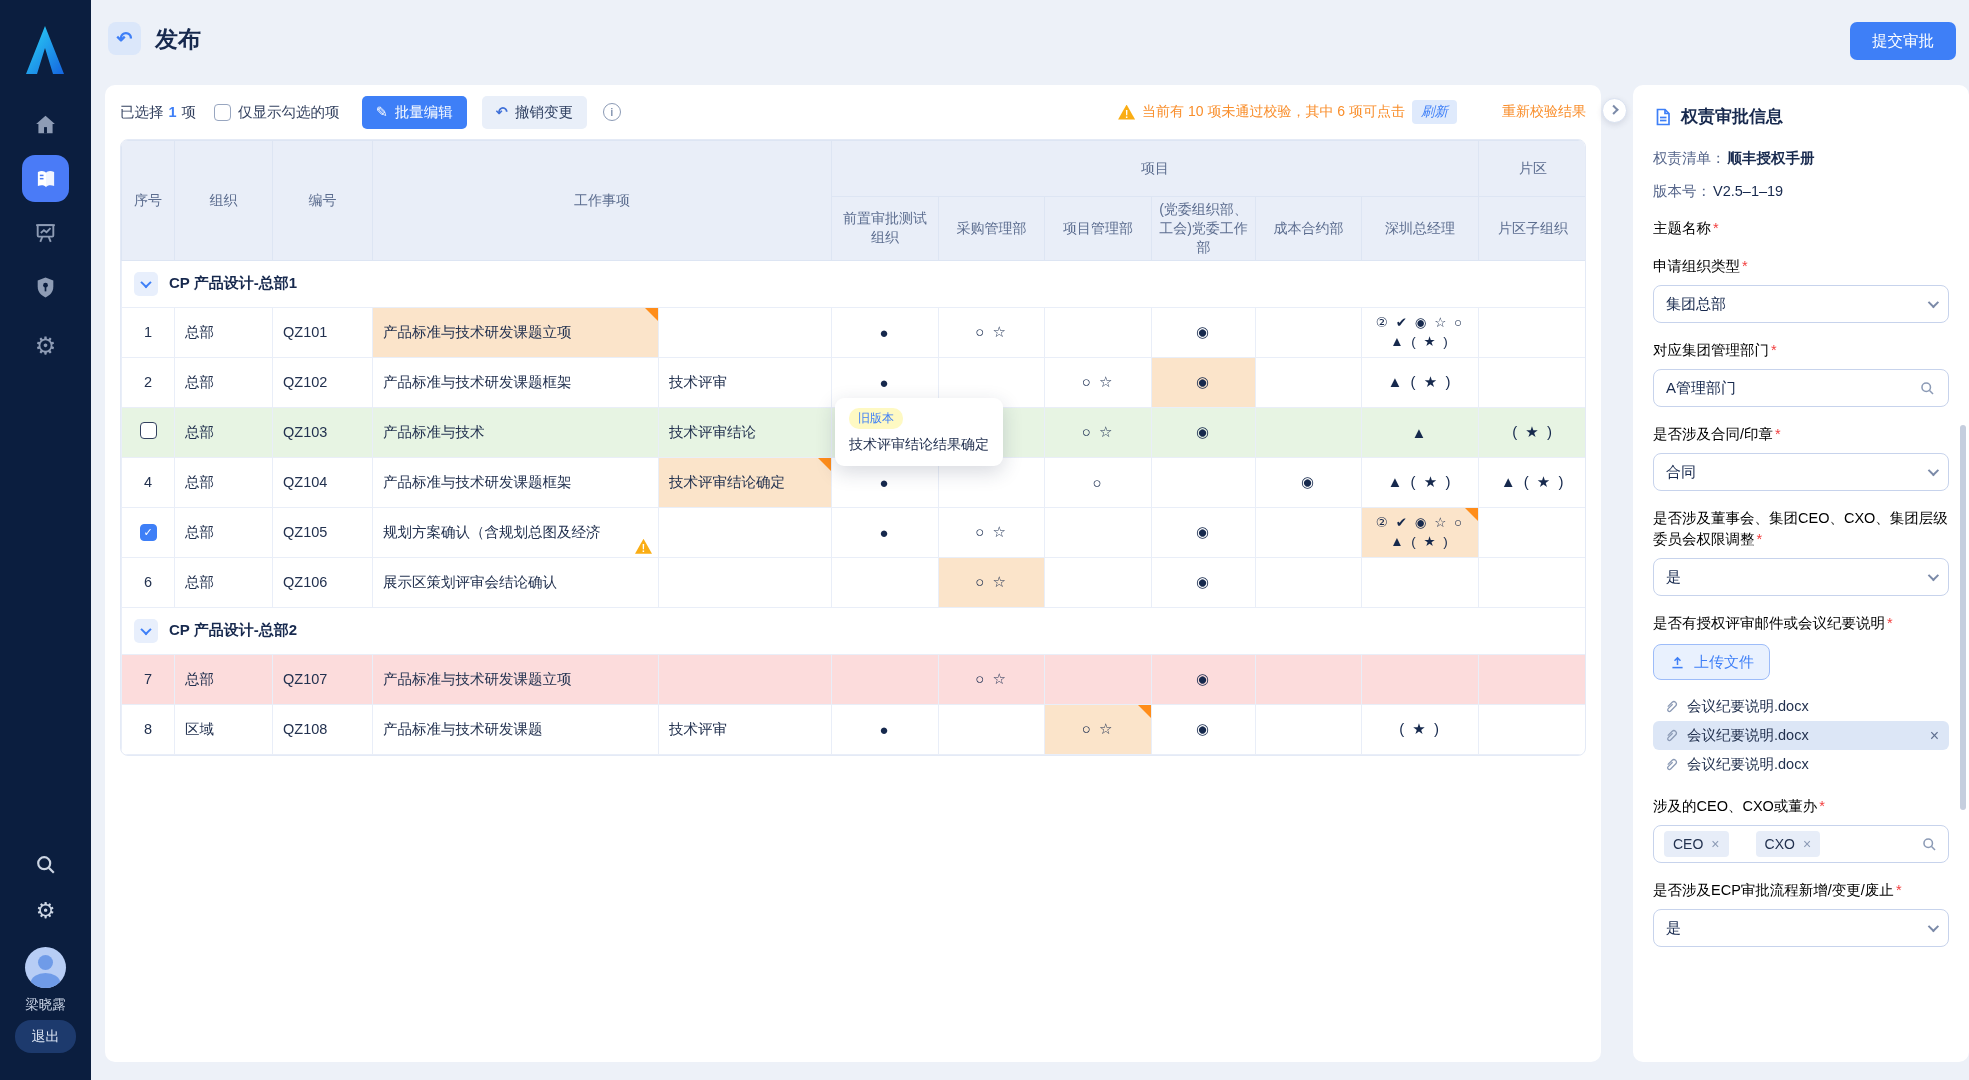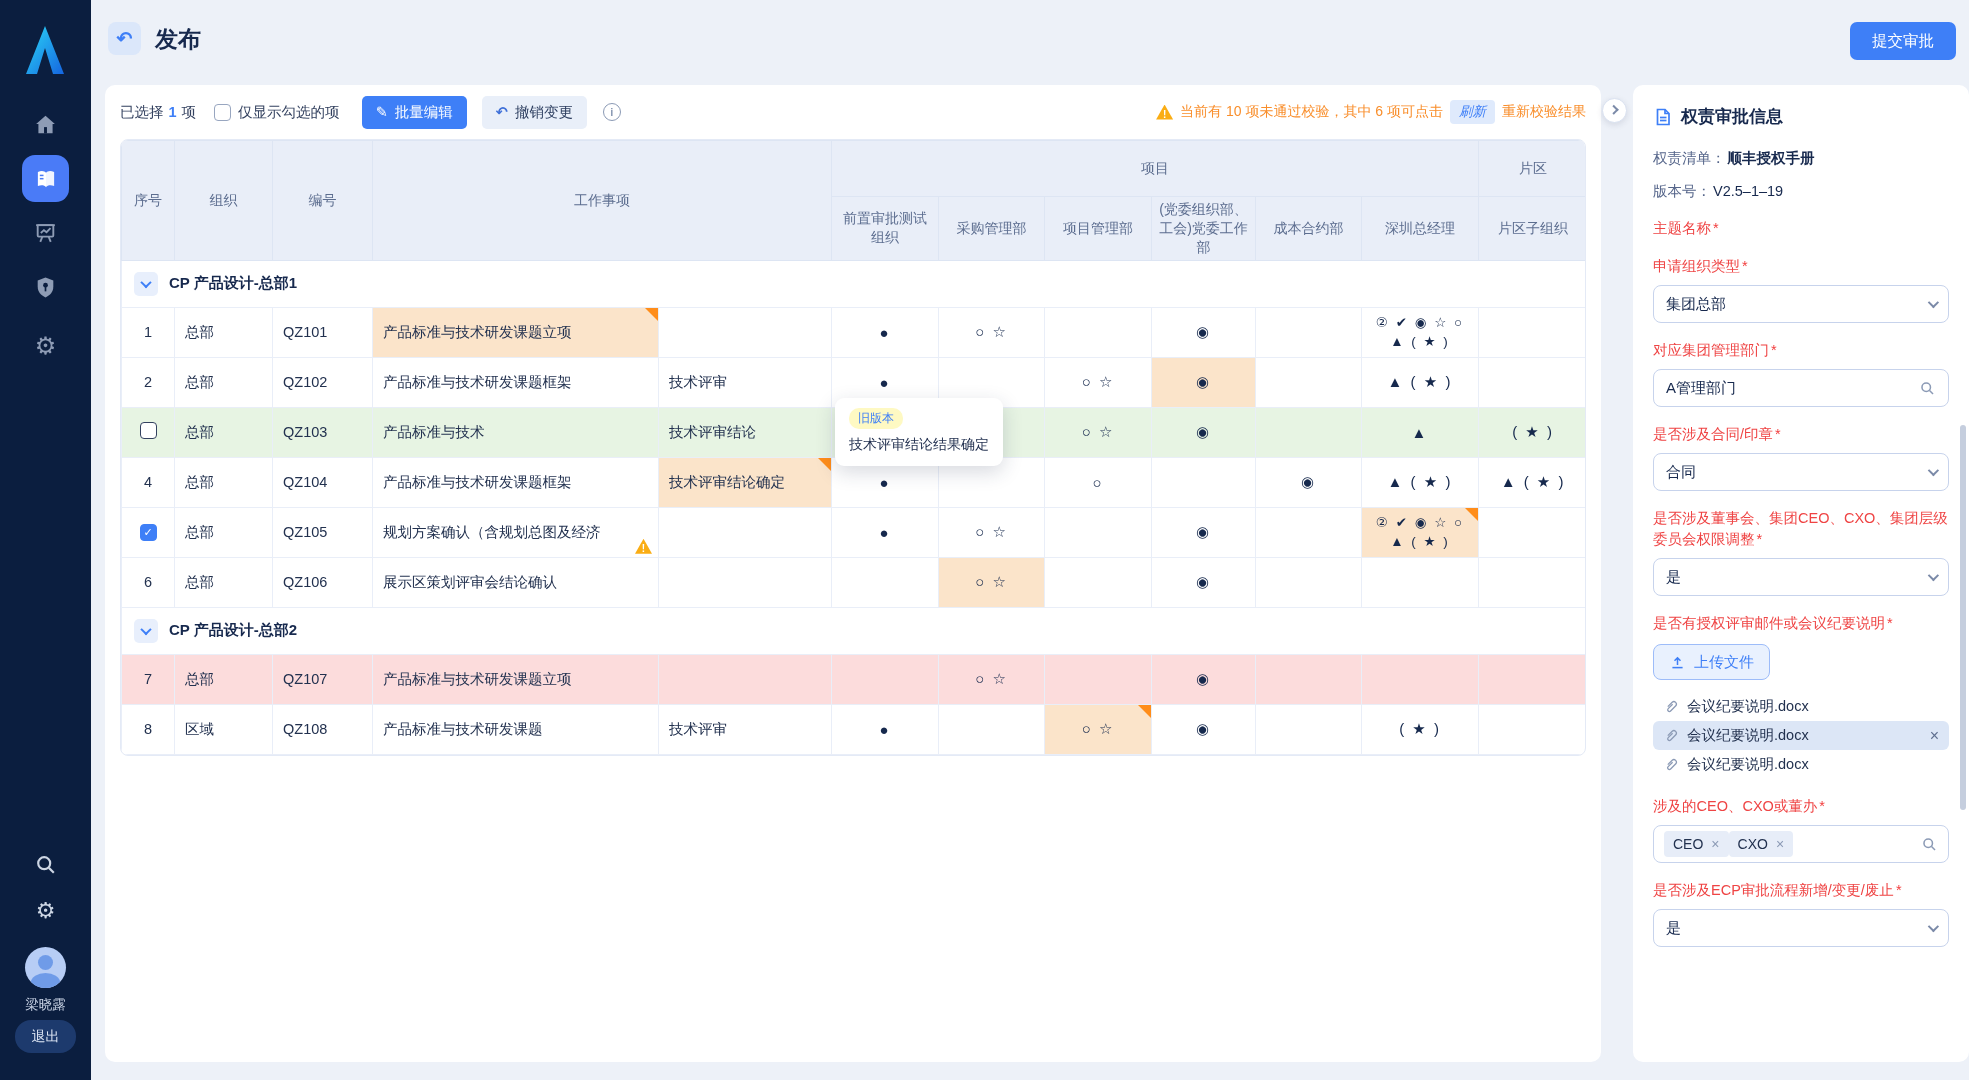--- a/index.html
+++ b/index.html
@@ -47,21 +47,21 @@
   .btn-light{display:flex;align-items:center;gap:7px;margin-left:15px;height:33px;padding:0 14px;background:#e9eff9;
              border:none;border-radius:5px;color:#2b3c5e;font-size:14.5px;cursor:pointer;font-family:inherit;}
   .btn-light .undo-g{color:#3e6fd8;font-weight:700;}
   .info-i{margin-left:16px;width:18px;height:18px;border:1.6px solid #8b9ab5;border-radius:50%;color:#8b9ab5;
           font-size:11px;font-weight:700;display:inline-flex;align-items:center;justify-content:center;cursor:pointer;}
   .warn-area{margin-left:auto;display:flex;align-items:center;gap:7px;color:#f98e2b;font-size:14px;}
   .warn-tri{width:17px;height:15px;background:#faad14;clip-path:polygon(50% 0,100% 100%,0 100%);
             display:inline-flex;align-items:flex-end;justify-content:center;color:#fff;font-size:10px;font-weight:700;flex:none;}
   .refresh-pill{background:#dfeafc;color:#3e7ff7;border:none;border-radius:4px;height:24px;padding:0 9px;
                 font-size:13.5px;cursor:pointer;font-family:inherit;font-style:italic;}
-  .relink{color:#f98e2b;cursor:pointer;}
+  .relink{color:#f98e2b;cursor:pointer;margin-left:38px;}
 
   
   .tbl-wrap{margin:0 15px;border:1px solid #e4eaf6;border-radius:8px;overflow:hidden;width:1466px;}
   table{border-collapse:collapse;table-layout:fixed;width:1464px;}
   thead th{background:#e9eef8;color:#5c6d8f;font-weight:500;font-size:14px;border:1px solid #dde5f3;
            padding:3px 6px;text-align:center;line-height:1.35;}
   thead tr.r1 th{height:56px;} thead tr.r2 th{height:62px;}
   tbody td{border:1px solid #e9eef8;font-size:14.5px;color:#22314f;height:50px;padding:0 10px;
            white-space:nowrap;overflow:hidden;position:relative;}
   tr.group-row td{height:47px;padding:0;}
@@ -94,21 +94,21 @@
              padding:2px 9px;margin-bottom:7px;}
   .tip-text{font-size:14px;color:#1f2d4d;white-space:nowrap;}
 
   
   .panel{position:absolute;left:1633px;top:85px;width:336px;height:977px;background:#fff;border-radius:10px;
          padding:20px 20px 0;z-index:20;}
   .panel-title{display:flex;align-items:center;gap:8px;font-size:17px;font-weight:700;color:#17294e;}
   .meta-row{margin-top:21px;font-size:14.5px;color:#55658a;}
   .meta-row b{color:#17294e;font-weight:700;margin-left:2px;}
   .meta-row .plain{color:#17294e;font-weight:500;margin-left:2px;}
-  .f-label{margin:17px 0 8px;font-size:14.5px;color:#ef4444;line-height:1.45;}
+  .f-label{margin:17px 0 8px;font-size:14.5px;color:#000000;line-height:1.45;}
   .req::after{content:'*';color:#f23c3c;margin-left:2px;}
   .inp{display:flex;align-items:center;height:38px;border:1px solid #c7d3ec;border-radius:8px;padding:0 12px;
        font-size:15px;color:#17294e;background:#fff;cursor:pointer;}
   .inp input{border:none;outline:none;flex:1;font-size:15px;color:#17294e;font-family:inherit;background:transparent;min-width:0;}
   .inp input::placeholder{color:#b4c0d8;}
   .inp .grow{flex:1;}
   .sel-arrow{width:8px;height:8px;border-right:2px solid #7b8aa8;border-bottom:2px solid #7b8aa8;
              transform:rotate(45deg) translateY(-2px);flex:none;margin-left:8px;}
   .upload-btn{display:inline-flex;align-items:center;gap:8px;height:36px;padding:0 15px;background:#e9f1fe;
               border:1px solid #9dbcf9;border-radius:8px;color:#3e7ff7;font-size:15px;cursor:pointer;font-family:inherit;margin-top:2px;}
@@ -510,21 +510,21 @@
             <svg width="16" height="16" viewBox="0 0 20 20">
               <path d="M6 9.5 L11.5 4 a3.2 3.2 0 0 1 4.5 4.5 L9.5 15 a2.1 2.1 0 0 1 -3 -3 L12 6.5" fill="none" stroke="#8b9ab5" stroke-width="1.6"></path>
             </svg>
           </span>
           <span>会议纪要说明.docx</span>
         </div>
       </div>
 
     <div class="f-label req">涉及的CEO、CXO或董办</div>
     <div class="tag-box">
-      <span class="grow" style="display:flex;gap:0;flex:1;">
+      <span class="grow" style="display:flex;gap:27px;flex:1;">
           <span class="tag">
             <span>CEO</span>
             <span class="tag-close">×</span>
           </span>
           <span class="tag">
             <span>CXO</span>
             <span class="tag-close">×</span>
           </span>
         </span>
       <span>

